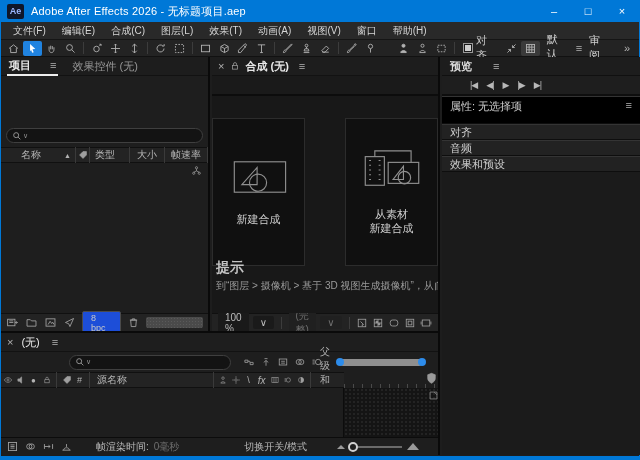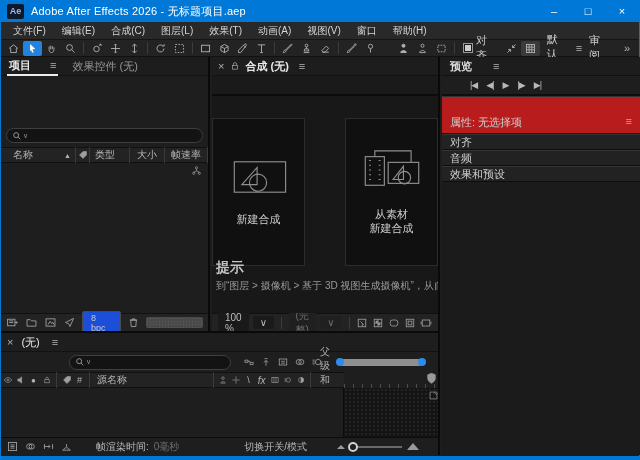--- a/index.html
+++ b/index.html
@@ -70,21 +70,21 @@
   .comp-footer { height:18px; background:#232323; border-top:1px solid #101010; display:flex; align-items:center; gap:4px; padding:0 6px; flex:none; }
   .pill { background:#1a1a1a; border-radius:2px; color:#bdbdbd; font-size:10px; padding:1px 7px; display:flex; align-items:center; }
   .pill.dim { color:#6f6f6f; background:#202020; }
   .comp-footer .fico svg { width:12px; height:12px; }
   
   .rp-header { height:19px; background:#1d1d1d; display:flex; align-items:center; padding:0 8px; gap:21px; border-bottom:1px solid #101010; }
   .rp-title { color:#dcdcdc; font-size:11px; font-weight:bold; }
   .transport { height:20px; display:flex; align-items:center; justify-content:flex-start; gap:9px; padding-left:28px; background:#1e1e1e; border-bottom:2px solid #0e0e0e; }
   .tbtn { color:#b8b8b8; font-size:9px; letter-spacing:-1px; }
   .rp-row { height:16px; background:#222; border-top:1px solid #343434; border-bottom:1px solid #0e0e0e; display:flex; align-items:center; padding:0 8px; color:#cfcfcf; font-size:11px; }
-  .props { height:28px; background:#b91c1c; border-top:1px solid #343434; border-bottom:1px solid #0e0e0e; padding:18px 8px; color:#cfcfcf; font-size:11px; display:flex; }
+  .props { height:28px; background:#000000; border-top:1px solid #343434; border-bottom:1px solid #0e0e0e; padding:2px 8px; color:#cfcfcf; font-size:11px; display:flex; }
   
   .tl-controls { height:20px; display:flex; align-items:center; gap:4px; padding:0 4px; flex:none; }
   .tl-icons { display:flex; gap:5px; margin-left:8px; }
   .tl-icons svg { stroke:#9f9f9f; fill:none; stroke-width:1.1; width:12px; height:12px; }
   .navigator { margin-left:auto; margin-right:8px; width:90px; height:9px; position:relative; display:flex; align-items:center; }
   .nav-bar { position:absolute; left:4px; right:4px; height:7px; background:#8f8f8f; border-radius:3px; }
   .nav-dot { position:absolute; width:8px; height:8px; border-radius:50%; background:#2d8ceb; top:0; }
   .tl-headers { height:16px; background:#232323; border-top:1px solid #101010; border-bottom:1px solid #101010;
     display:flex; align-items:center; font-size:10px; color:#b5b5b5; flex:none; }
   .tl-headers svg { stroke:#9f9f9f; fill:none; stroke-width:1; width:10px; height:10px; }
@@ -292,21 +292,21 @@
       <div style="padding:0 5px 4px">
         <div class="searchbox">
           <svg viewBox="0 0 12 12">
               <circle cx="5" cy="5" r="3"></circle>
               <path d="M7.3 7.3 10 10"></path>
             </svg>
           <span class="glyph">∨</span>
         </div>
       </div>
       <div class="proj-headers">
-        <span style="padding-left:12px; flex:1">名称</span>
+        <span style="padding-left:20px; flex:1">名称</span>
         <span class="glyph" style="font-size:7px; margin-right:4px">▲</span>
         <span class="col-sep"></span>
         <span class="avcell">
             <svg viewBox="0 0 16 16" style="width:10px;height:10px;stroke:#9f9f9f;fill:#9f9f9f">
               <path d="M2.5 8l5.5-5.5h5.5v5.5L8 13.5z"></path>
             </svg>
           </span>
         <span class="col-sep"></span>
         <span style="padding:0 14px 0 5px">类型</span>
         <span class="col-sep"></span>

